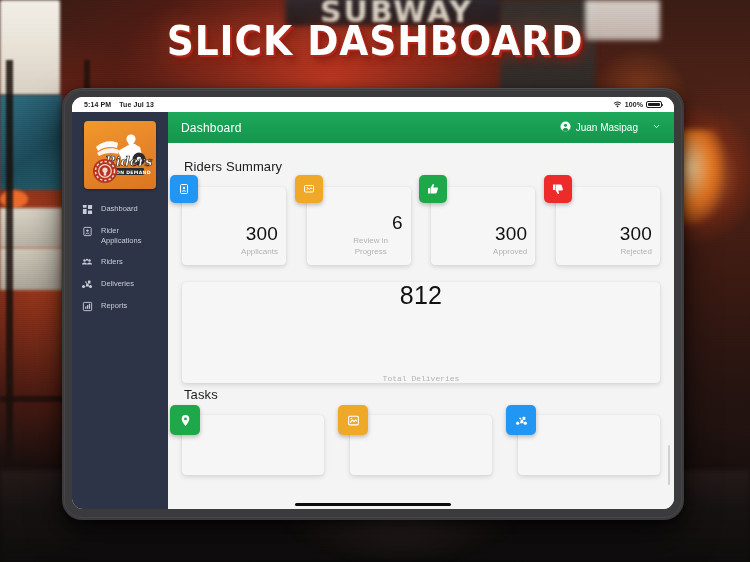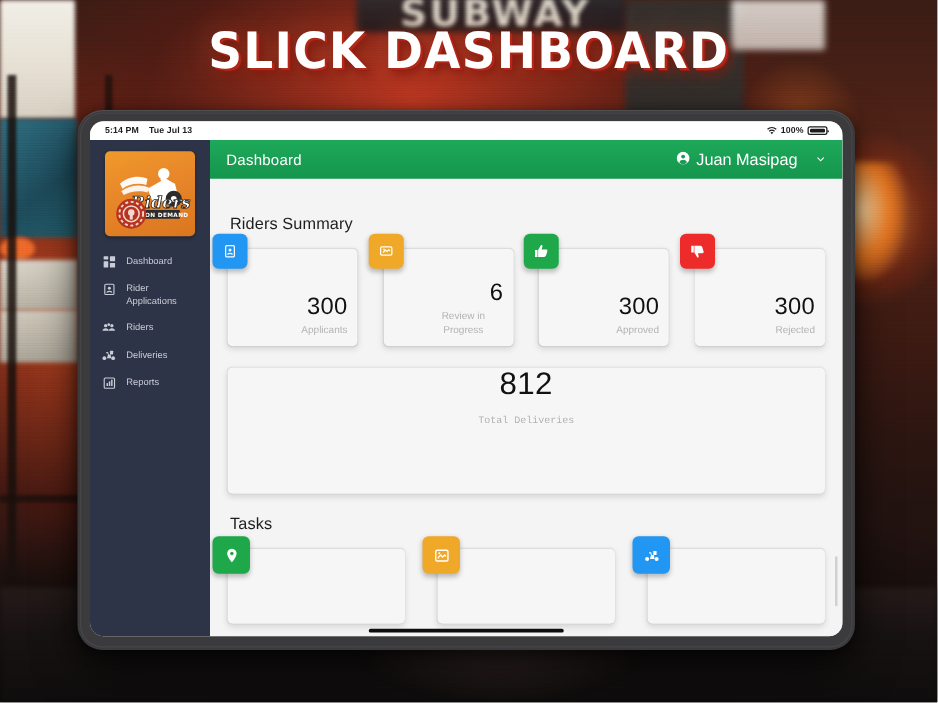--- a/index.html
+++ b/index.html
@@ -199,37 +199,37 @@
   .main { flex: 1 1 auto; display: flex; flex-direction: column; min-width: 0; background:#f4f4f4; }
 
   .appbar {
     height: 31px;
     background: linear-gradient(180deg,#1ea85a 0%, #14964d 100%);
     display: flex; align-items: center; justify-content: space-between;
     padding: 0 13px 0 13px;
     flex: 0 0 auto;
   }
   .appbar-title { color: #ffffff; font-size: 12px; letter-spacing:.2px; }
-  .user-chip { display:flex; align-items:flex-start; gap:5px; color:#ffffff; font-size: 13px; cursor:pointer;}
+  .user-chip { display:flex; align-items:center; gap:5px; color:#ffffff; font-size: 10px; cursor:pointer;}
   .user-chip .chev { margin-left: 9px; }
 
   .content {
     flex: 1 1 auto;
     overflow: hidden;
-    padding: 28px 14px 0 14px;
+    padding: 16px 14px 0 14px;
     position: relative;
   }
   .section-title {
     font-size: 13px;
     color: #1d1d1f;
     font-weight: 400;
     margin: 0 0 13px 2px;
     letter-spacing: .1px;
   }
-  .section-title.tasks { margin-top: 16px; }
+  .section-title.tasks { margin-top: 4px; }
 
   
   .cards-row { display: flex; gap: 0; justify-content: space-between; }
   .stat-card {
     position: relative;
     width: 104px; height: 78px;
     background: #f6f6f6;
     border-radius: 4px;
     box-shadow: 0 2px 5px rgba(0,0,0,.13), 0 0 1px rgba(0,0,0,.12);
     display: flex;
@@ -264,21 +264,21 @@
   }
 
   
   .total-card {
     margin-top: 17px;
     height: 101px;
     background: #f6f6f6;
     border-radius: 4px;
     box-shadow: 0 2px 5px rgba(0,0,0,.13), 0 0 1px rgba(0,0,0,.12);
     display: flex; flex-direction: column;
-    align-items: center; justify-content: flex-start;
+    align-items: center; justify-content: space-between;
     cursor: pointer;
   }
   .total-num { font-size: 25px; color:#111; line-height: 27px; letter-spacing:.3px;}
   .total-lbl { font-size: 8px; color:#b3b3b3; margin-top: 11px; font-family: Liberation Mono, monospace; }
 
   
   .tasks-row { display:flex; gap: 0; justify-content: space-between; }
   .task-card {
     position: relative;
     width: 142px; height: 60px;

